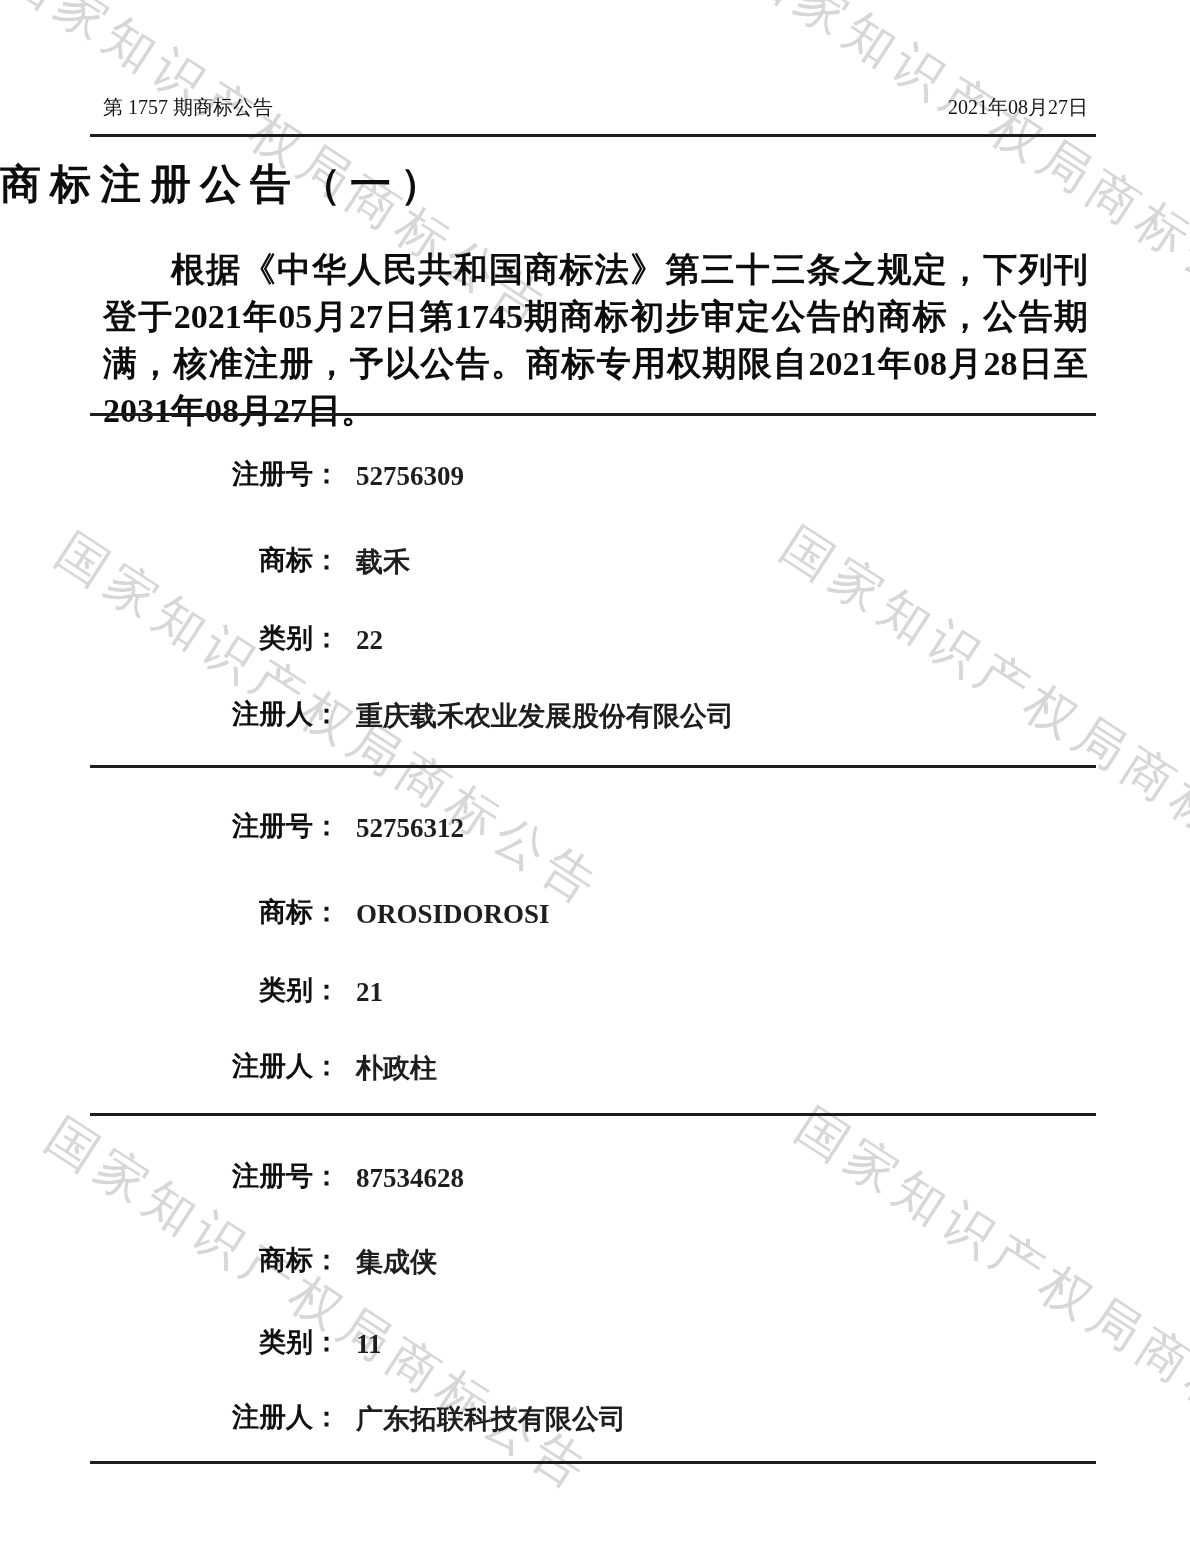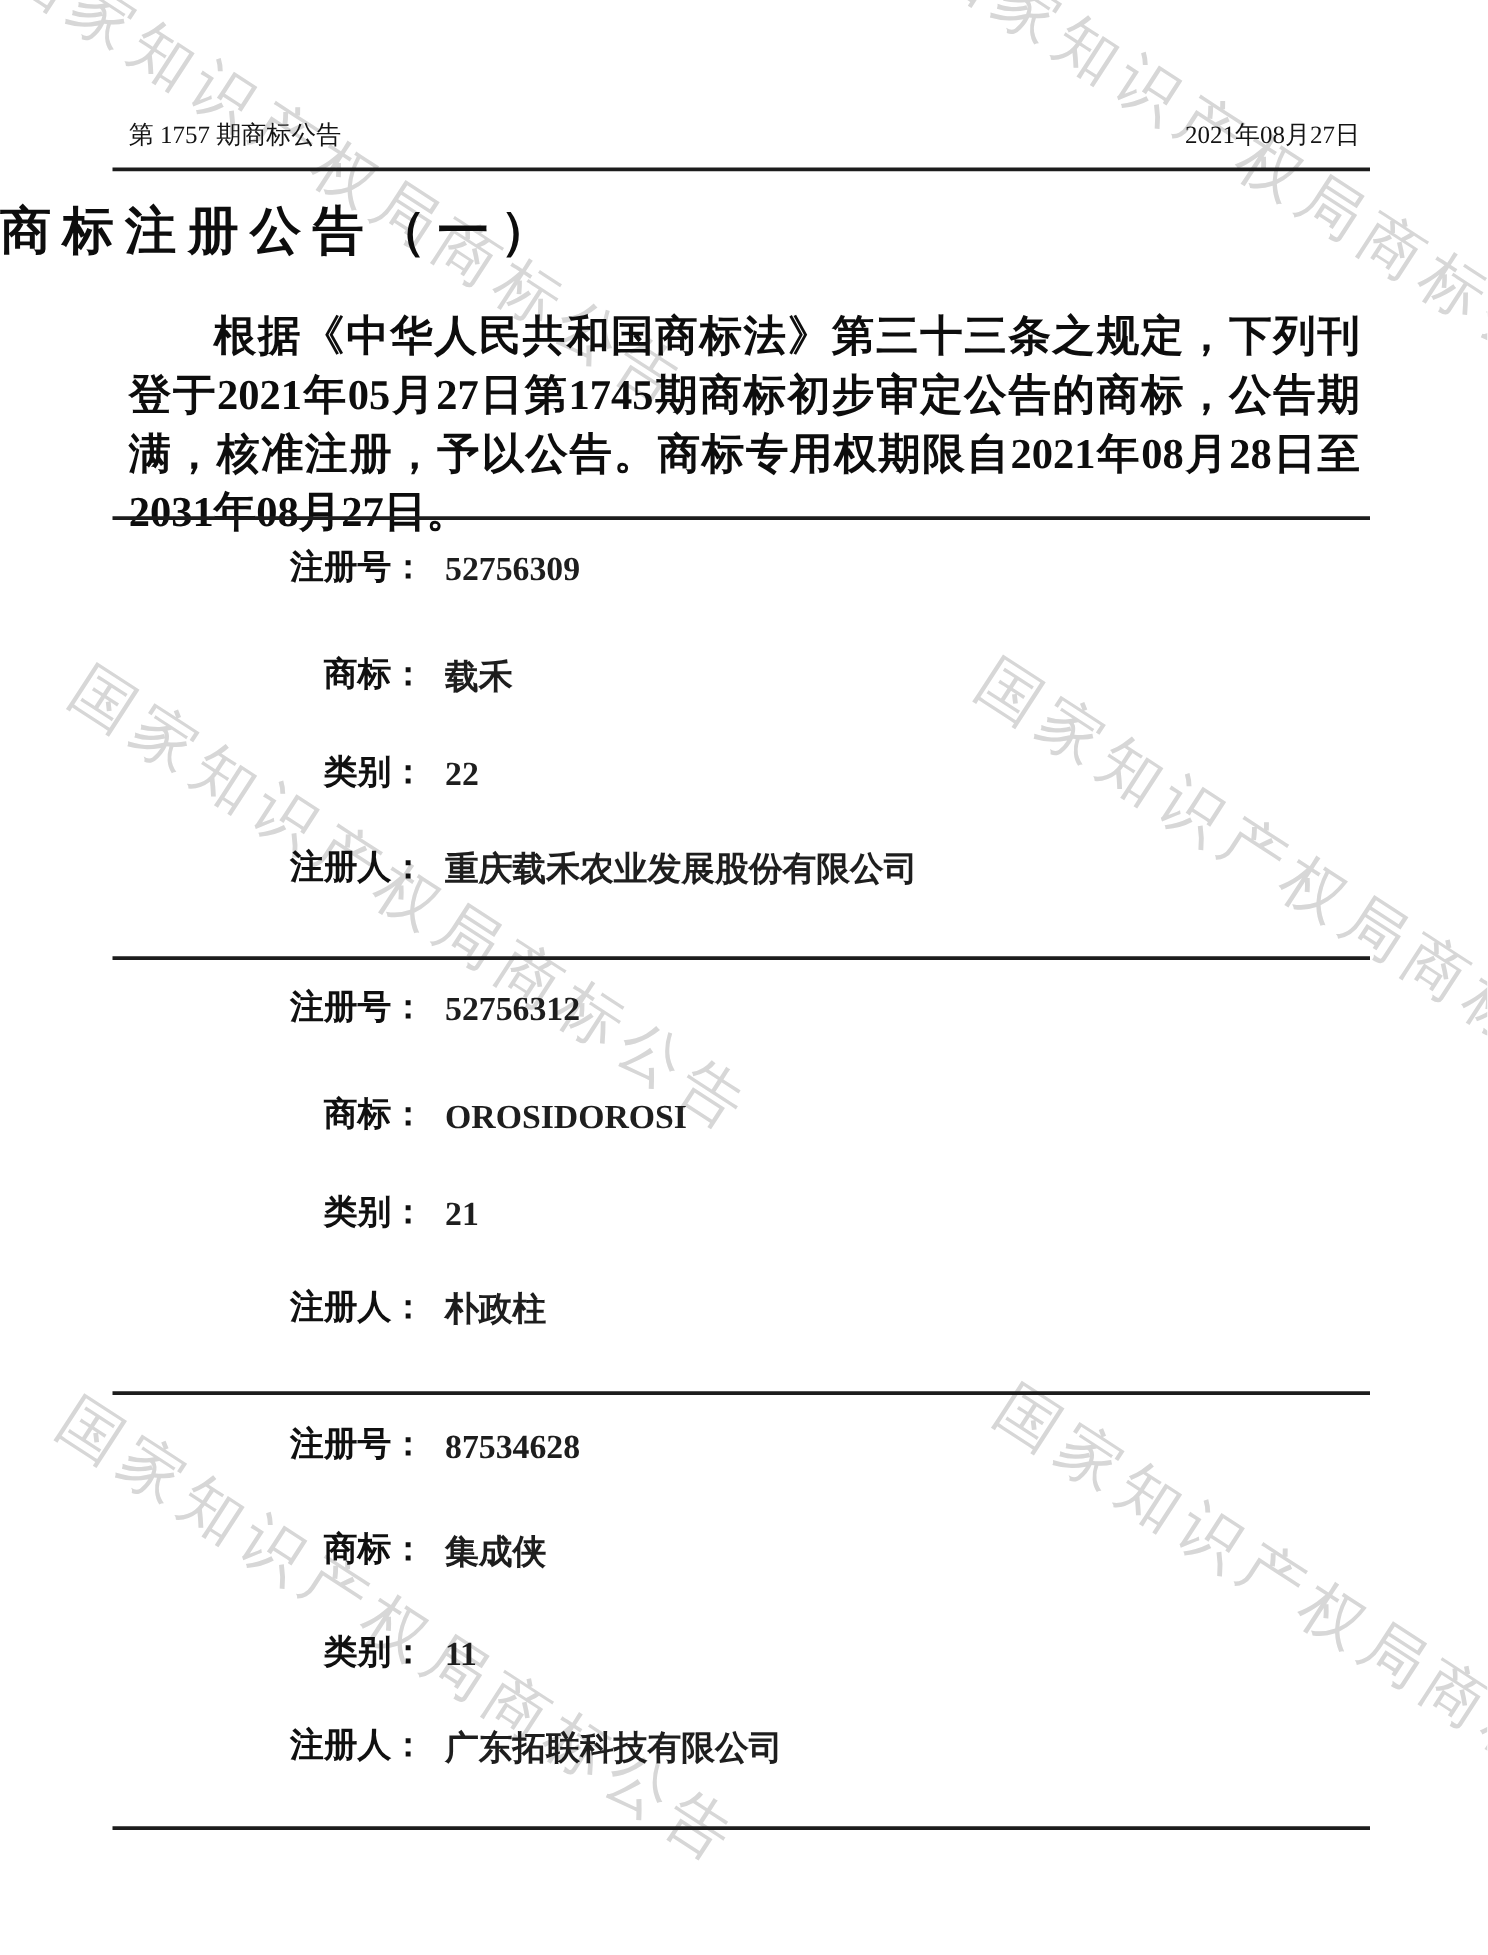--- a/index.html
+++ b/index.html
@@ -38,21 +38,21 @@
     color:#0d0d0d;
     margin-top:15px;
   }
   .intro{
     position:absolute;top:246px;left:103px;width:985px;
     font-size:34px;font-weight:700;line-height:47px;
     text-indent:2em;text-align:justify;
     color:#0d0d0d;
   }
   
-  .record{position:absolute;left:90px;width:1006px;height:352px;}
+  .record{position:absolute;left:90px;width:1006px;height:352px;margin-top:21px;}
   .frow{position:absolute;left:0;width:100%;}
   .lbl{
     position:absolute;left:0;top:0;width:250px;
     text-align:right;font-weight:700;font-size:27px;
     color:#101010;
   }
   .val{
     position:absolute;left:266px;top:0;right:0;
     font-size:27px;line-height:40px;font-weight:700;
     color:#1e1e1e;

